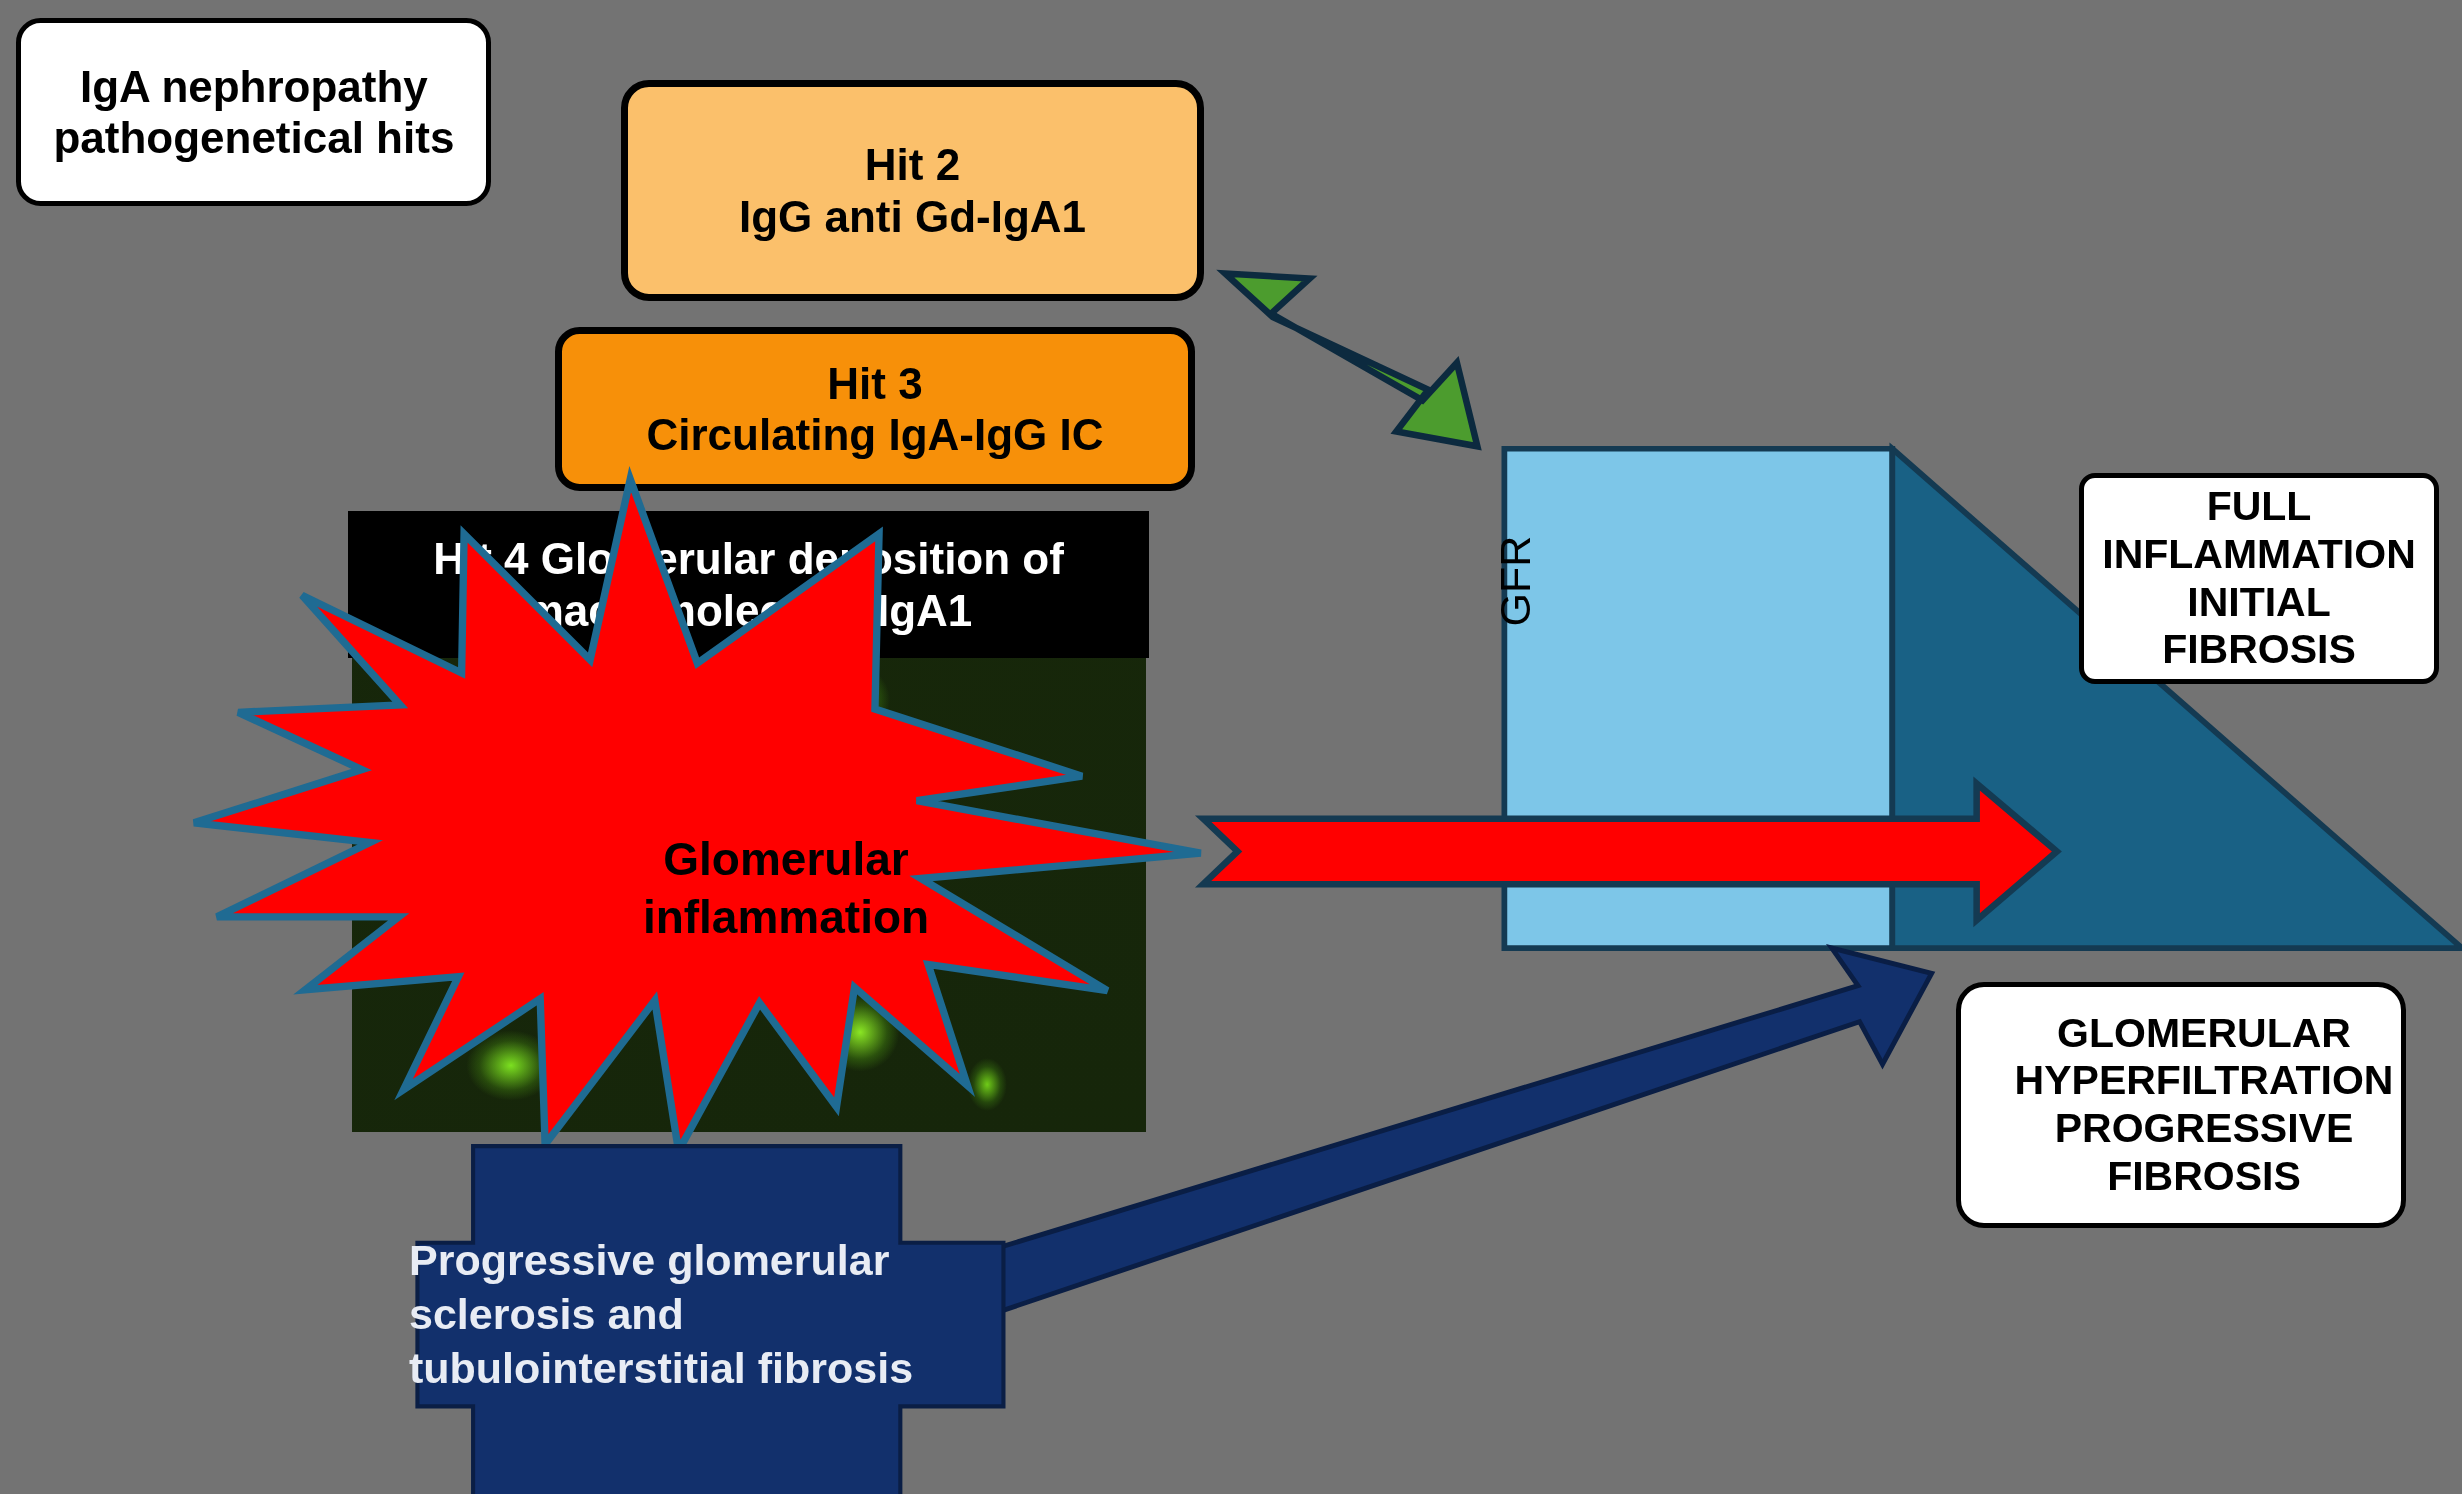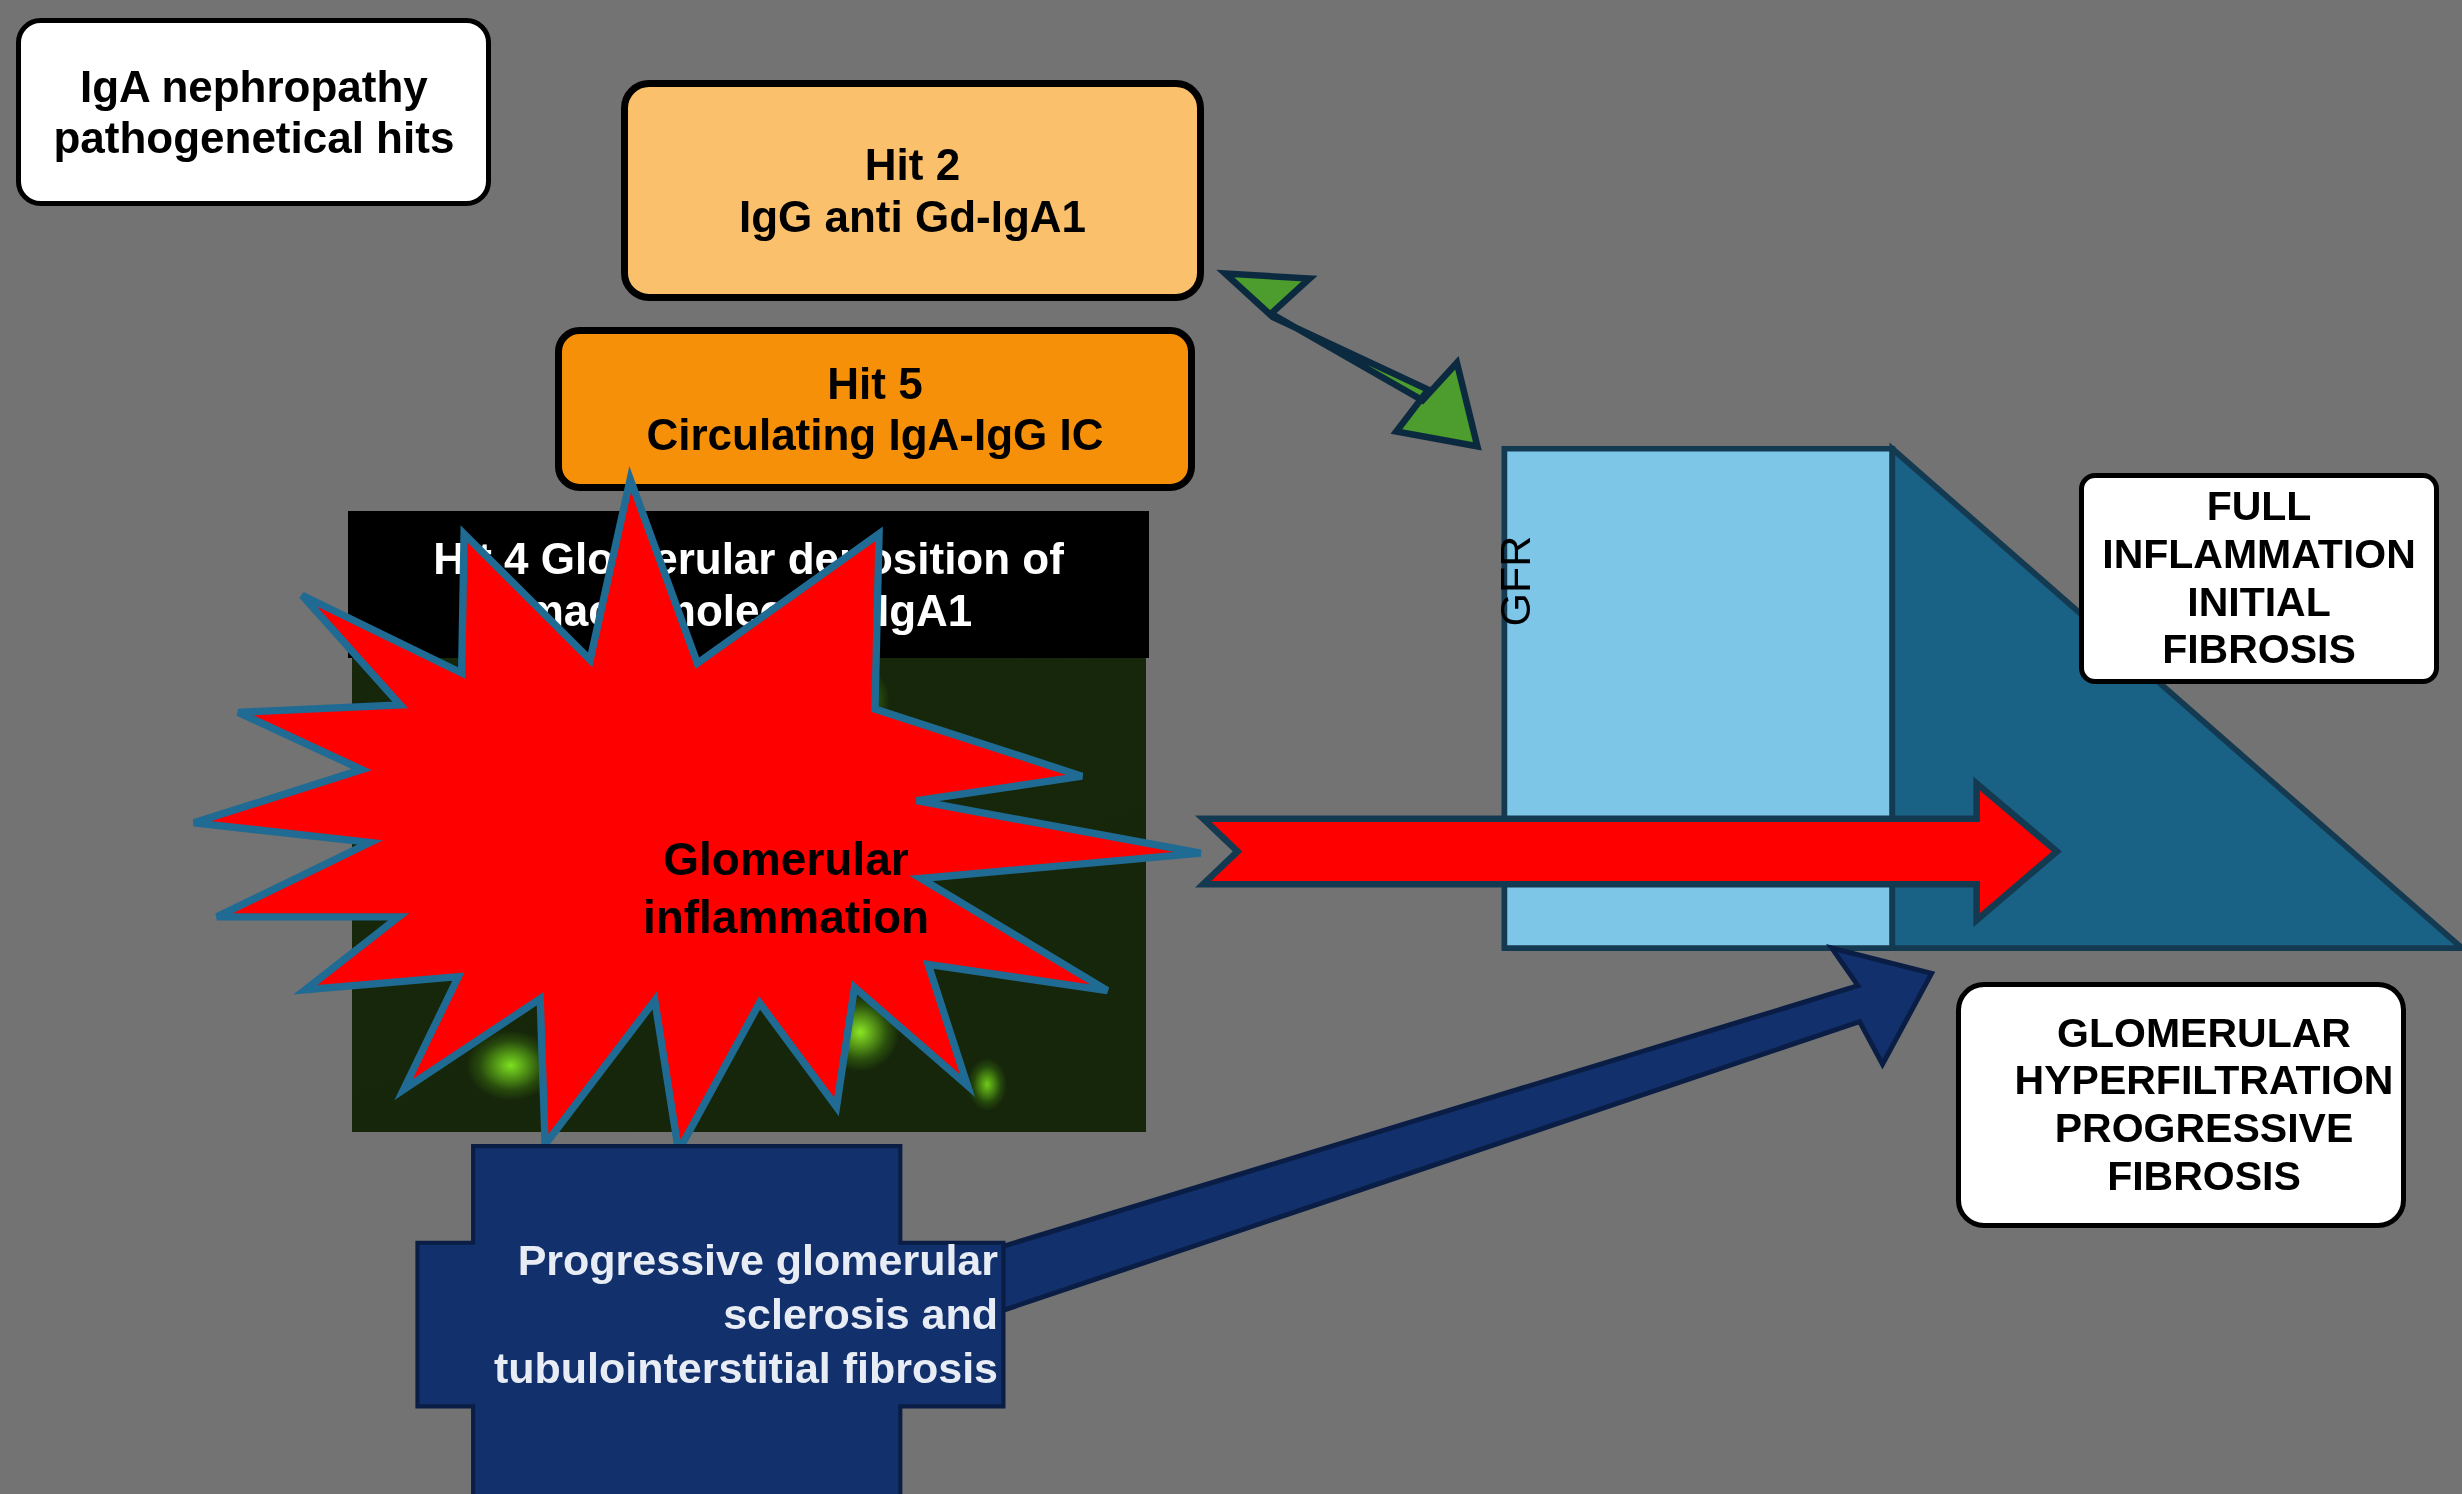--- a/index.html
+++ b/index.html
@@ -144,21 +144,21 @@
     display:flex;align-items:center;justify-content:flex-end;
     text-align:center;
     font-size:46px; font-weight:600; color:#000000; line-height:1.24;
     z-index:12;
   }
 
   
   #cross-label{
     left:409px; top:1228px; width:589px; height:172px;
     display:flex;align-items:center;justify-content:center;
-    text-align:right;
+    text-align:left;
     font-size:43px; font-weight:700; color:#E8ECF4; line-height:1.26;
     z-index:14;
   }
 </style>
 </head>
 <body>
 
 <div id="stage">
 
   <svg id="shapes" viewBox="0 0 3008 1826">
@@ -185,21 +185,21 @@
     <div class="txt">IgA nephropathy pathogenetical hits</div>
   </div>
 
 
   <div class="rbox" id="box-hit2">
     <div class="txt" style="white-space:pre-line">Hit 2
 IgG anti Gd-IgA1</div>
   </div>
 
   <div class="rbox" id="box-hit3">
-    <div class="txt" style="white-space:pre-line">Hit 5
+    <div class="txt" style="white-space:pre-line">Hit 3
 Circulating IgA-IgG IC</div>
   </div>
 
   <div class="abs" id="micrograph"></div>
 
   <div class="abs" id="banner-hit4">
     <div style="width:92%">Hit 4 Glomerular deposition of macromolecular IgA1</div>
   </div>
 
   <div class="abs" id="gfr-label">

